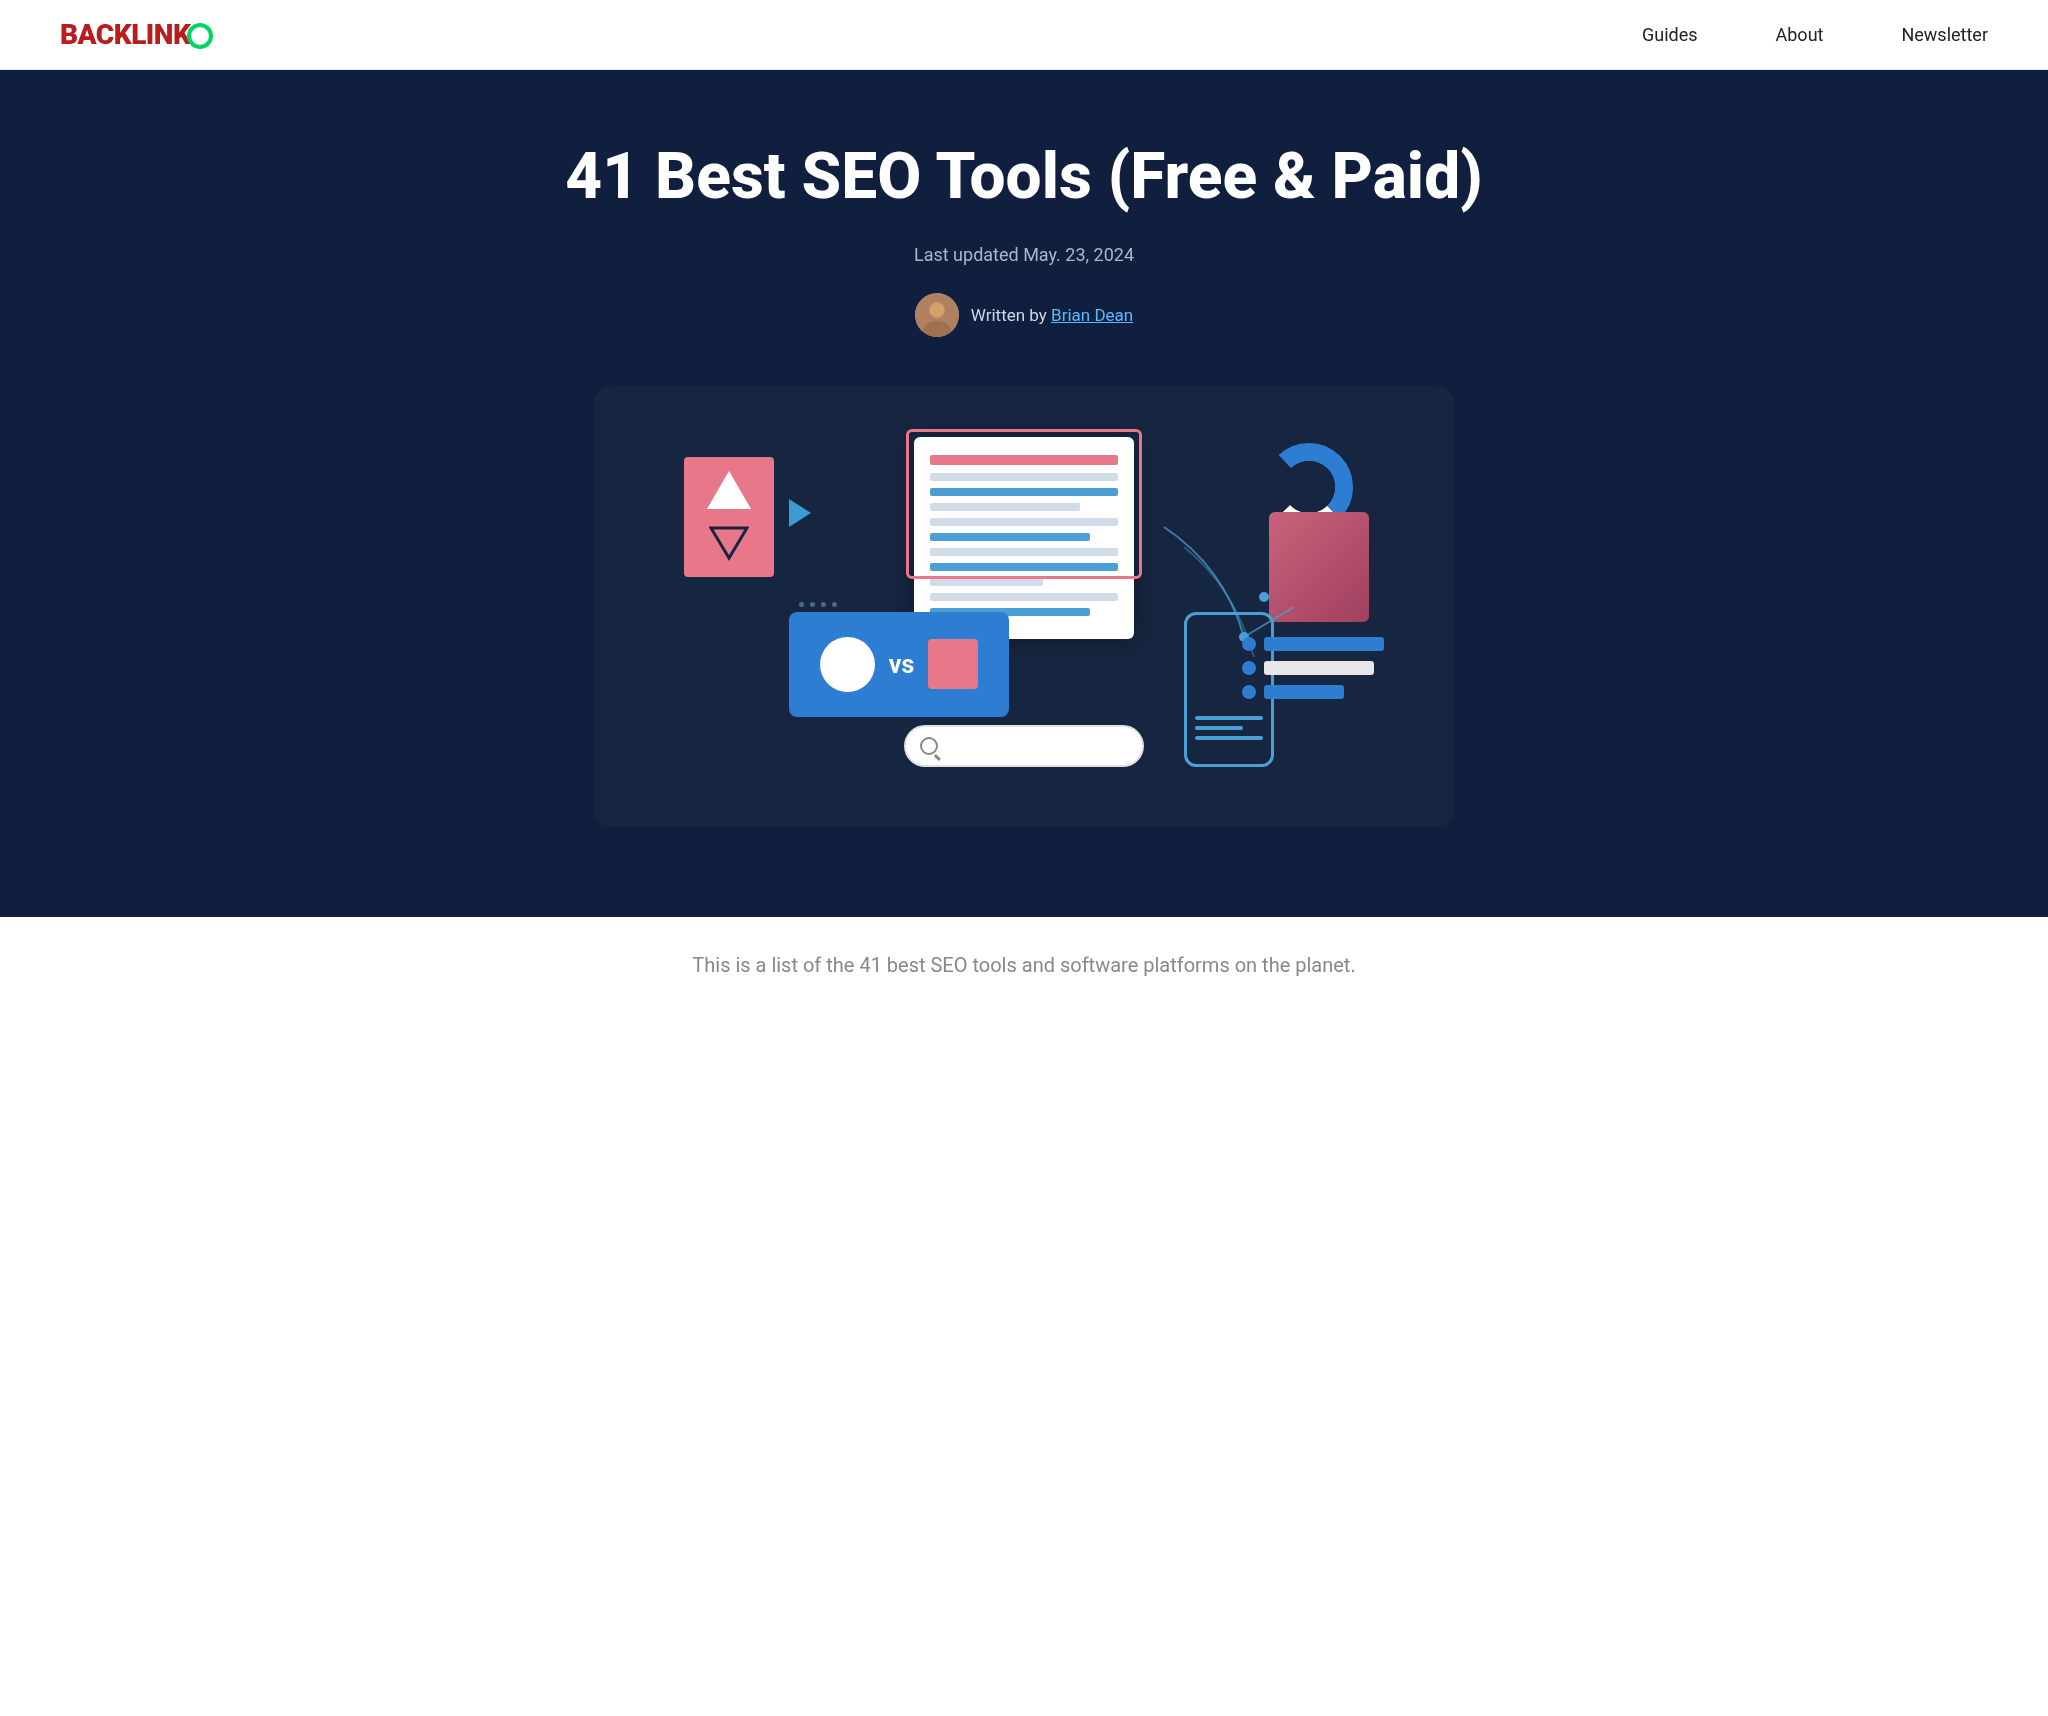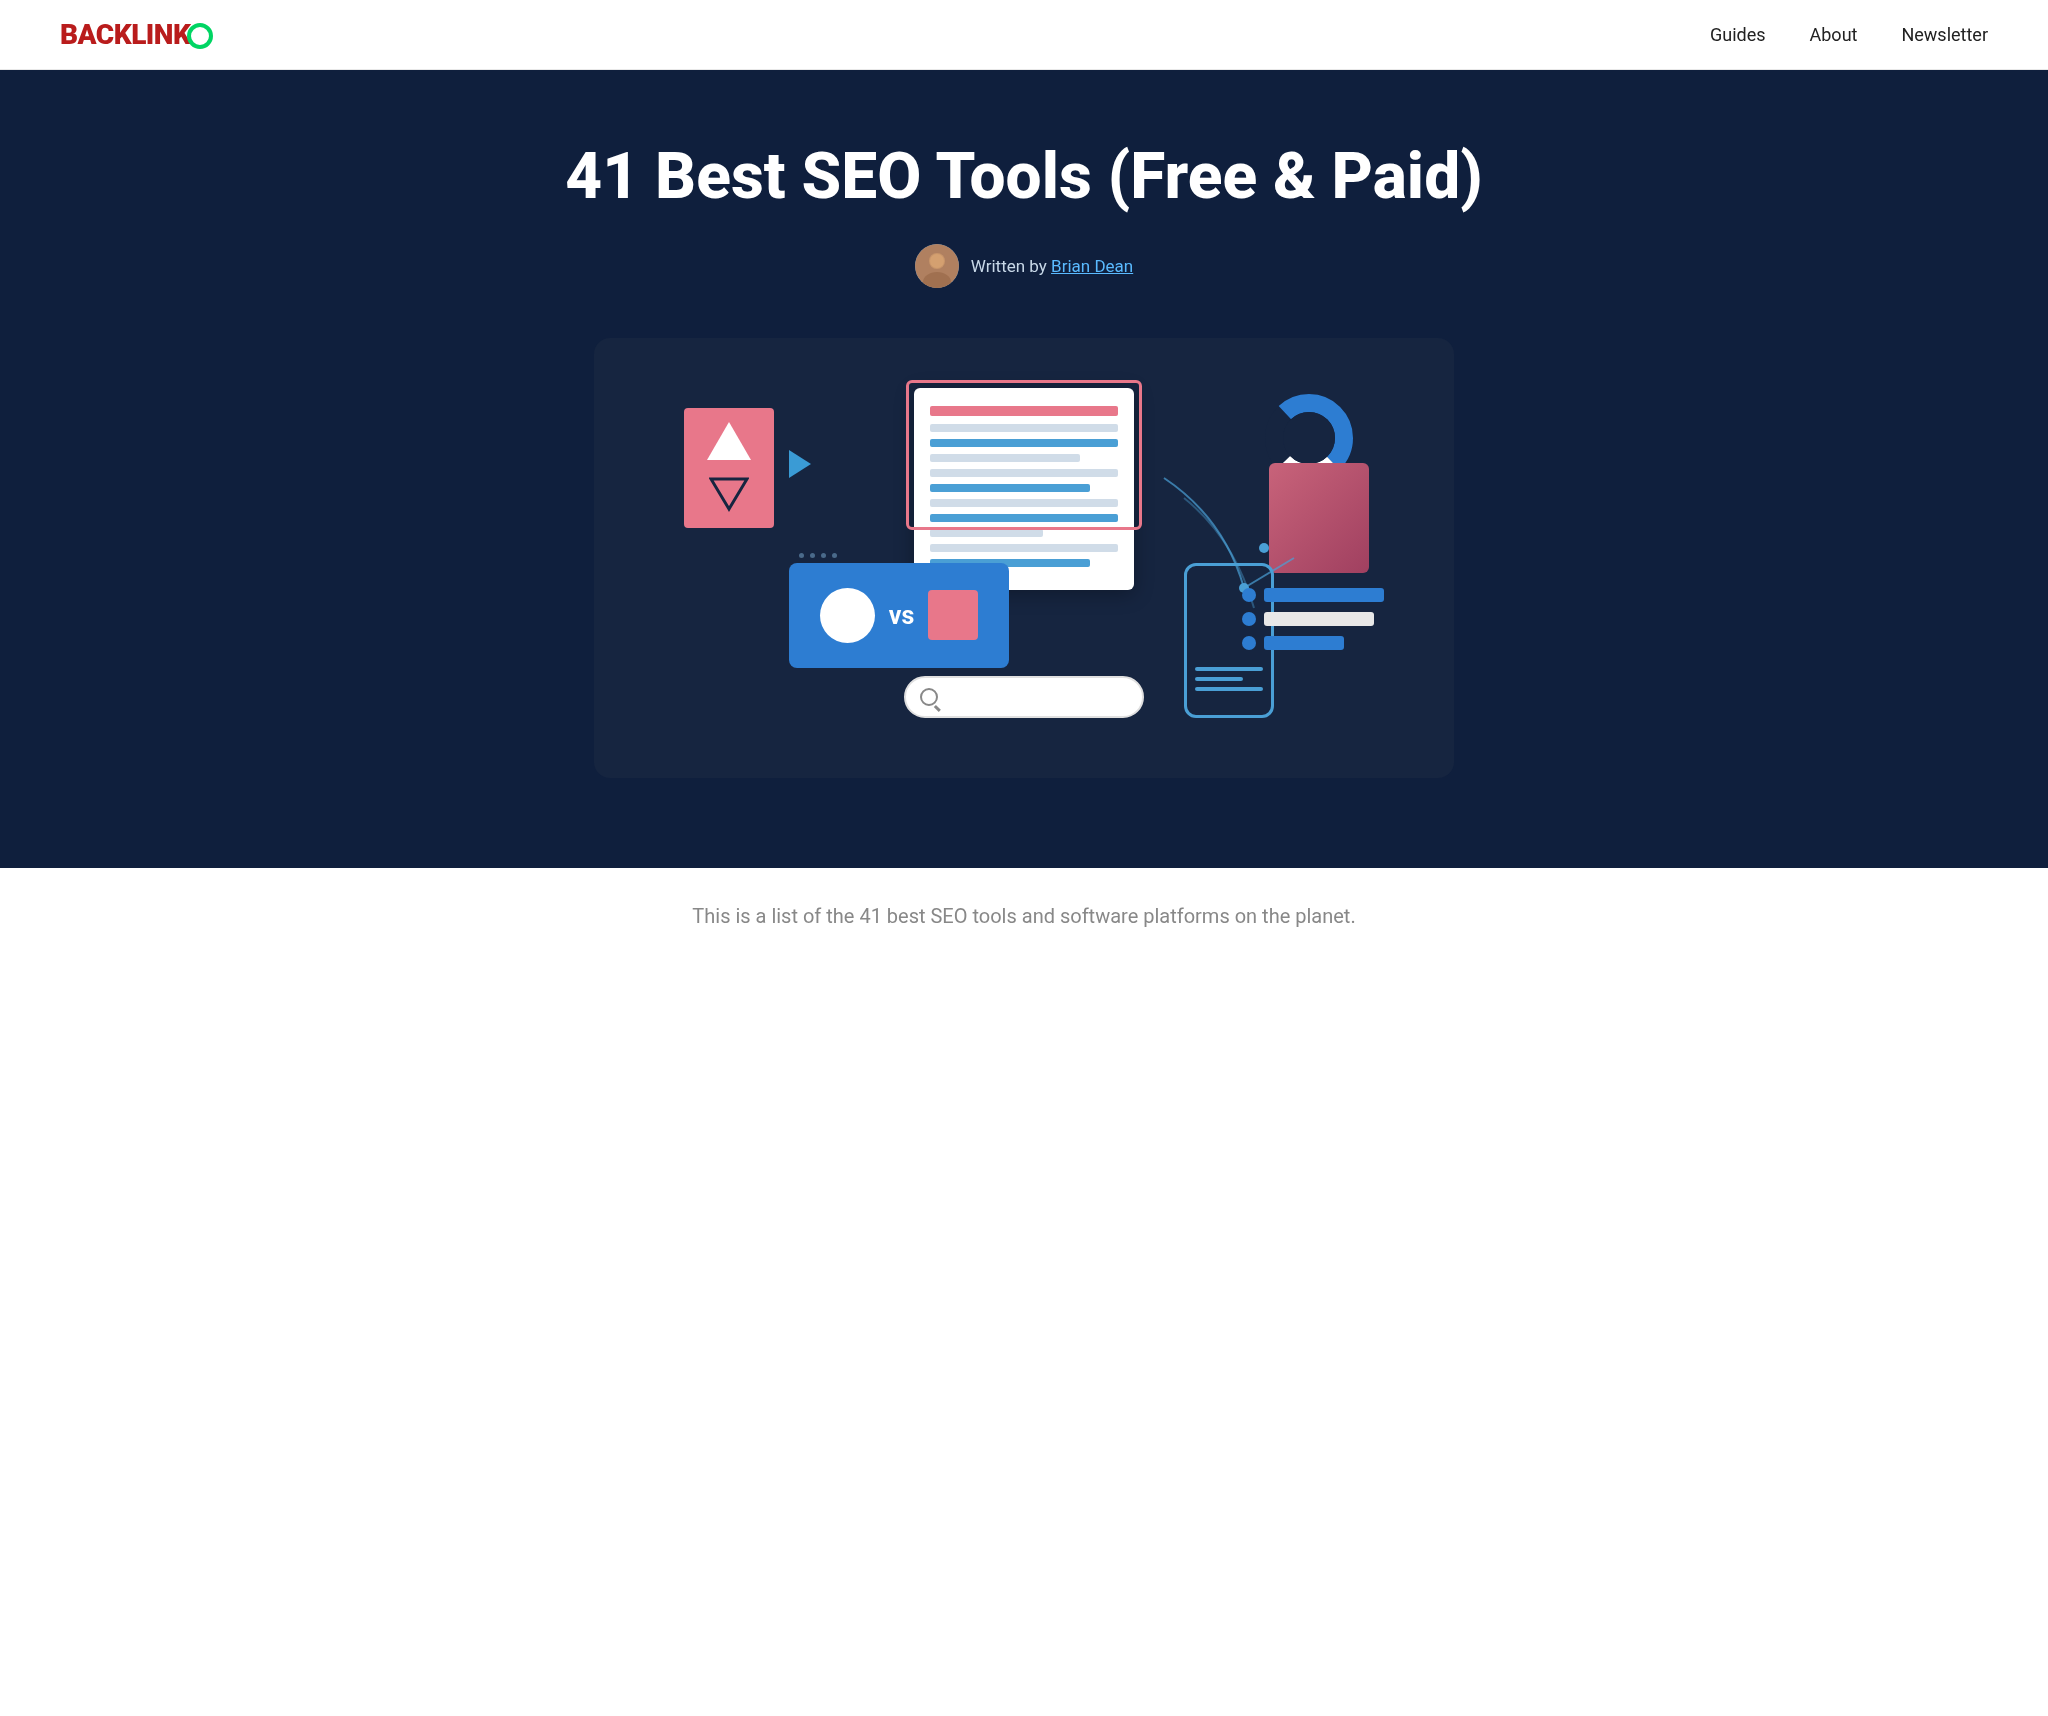--- a/index.html
+++ b/index.html
@@ -39,21 +39,21 @@
       border: 4px solid #00d563;
       border-radius: 50%;
       vertical-align: middle;
       margin-left: -3px;
       position: relative;
       top: -1px;
     }
 
     .nav {
       display: flex;
-      gap: 44px;
+      gap: 78px;
       align-items: flex-end;
     }
 
     .nav a {
       text-decoration: none;
       color: #222;
       font-size: 18px;
       font-weight: 400;
     }
 
@@ -424,20 +424,21 @@
   </div>
   <nav class="nav">
     <a href="#">Guides</a>
     <a href="#">About</a>
     <a href="#">Newsletter</a>
   </nav>
 </header>
 
 <section class="hero">
   <h1 class="hero-title">41 Best SEO Tools (Free &amp; Paid)</h1>
+  <p class="hero-updated">Last updated May. 23, 2024</p>
   <div class="hero-author">
     <div class="avatar">
       <svg width="44" height="44" viewBox="0 0 44 44">
         <circle cx="22" cy="22" r="22" fill="#b08060"></circle>
         <circle cx="22" cy="17" r="8" fill="#c8956a"></circle>
         <ellipse cx="22" cy="38" rx="14" ry="10" fill="#a07050"></ellipse>
         <circle cx="22" cy="17" r="7" fill="#d4a070"></circle>
       </svg>
     </div>
     <span class="hero-author-text">

